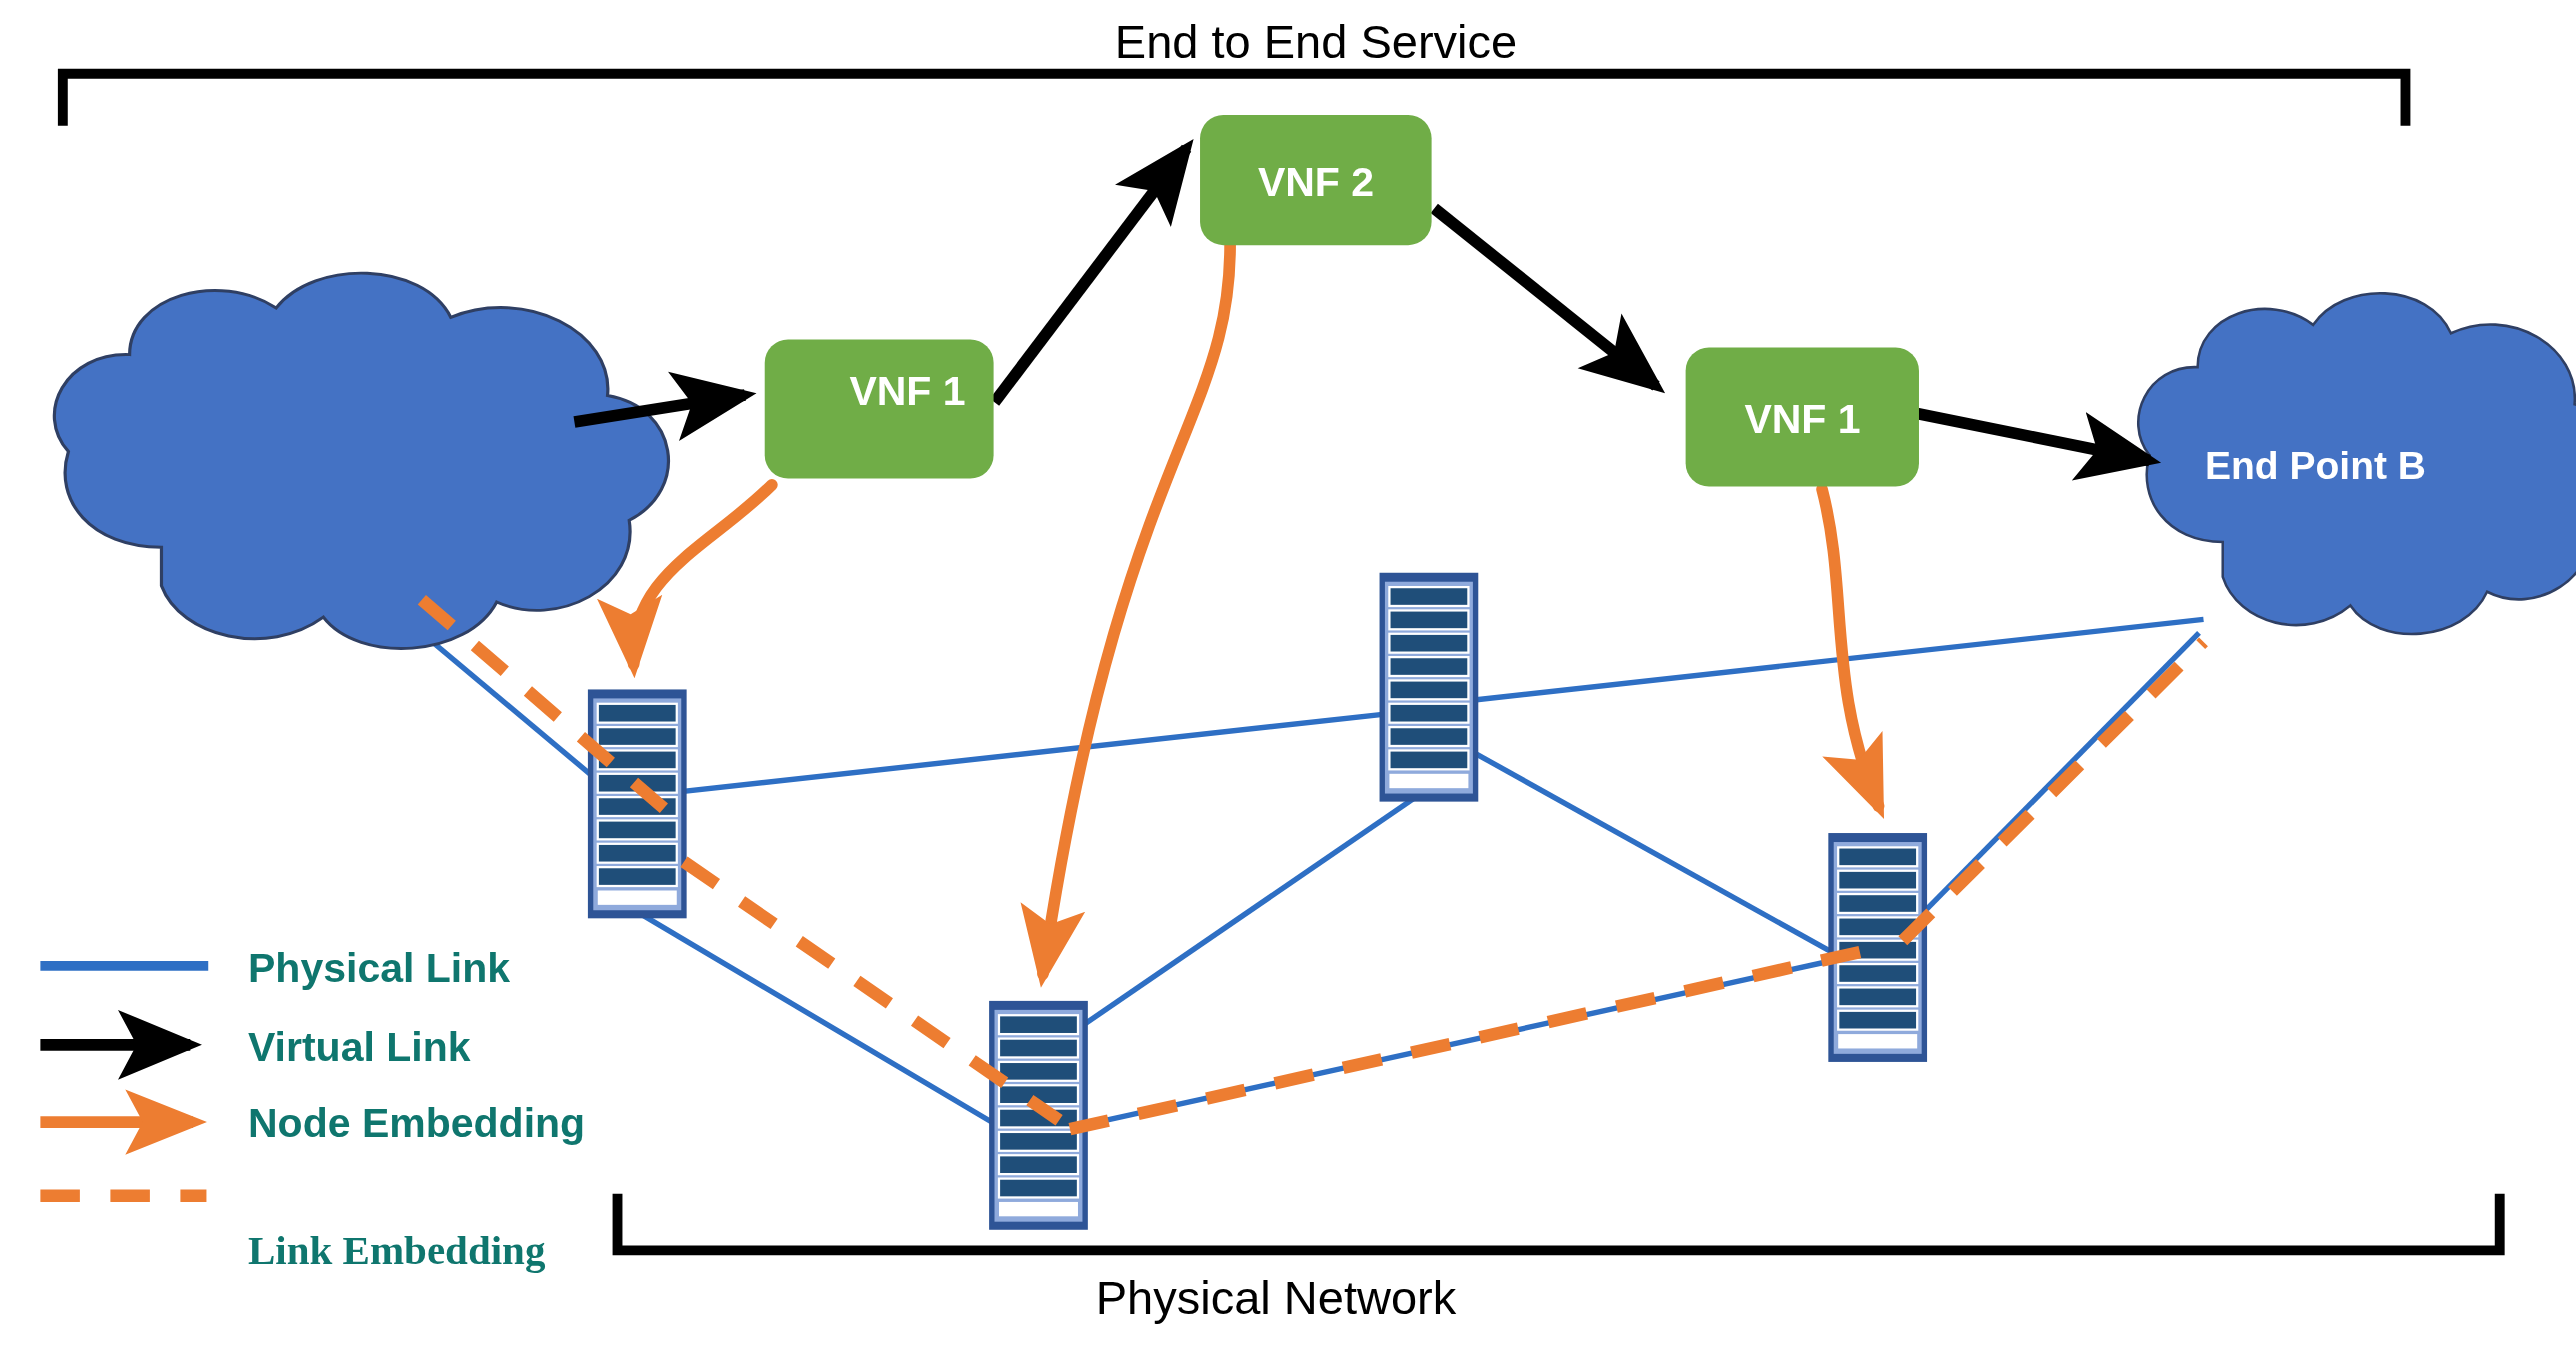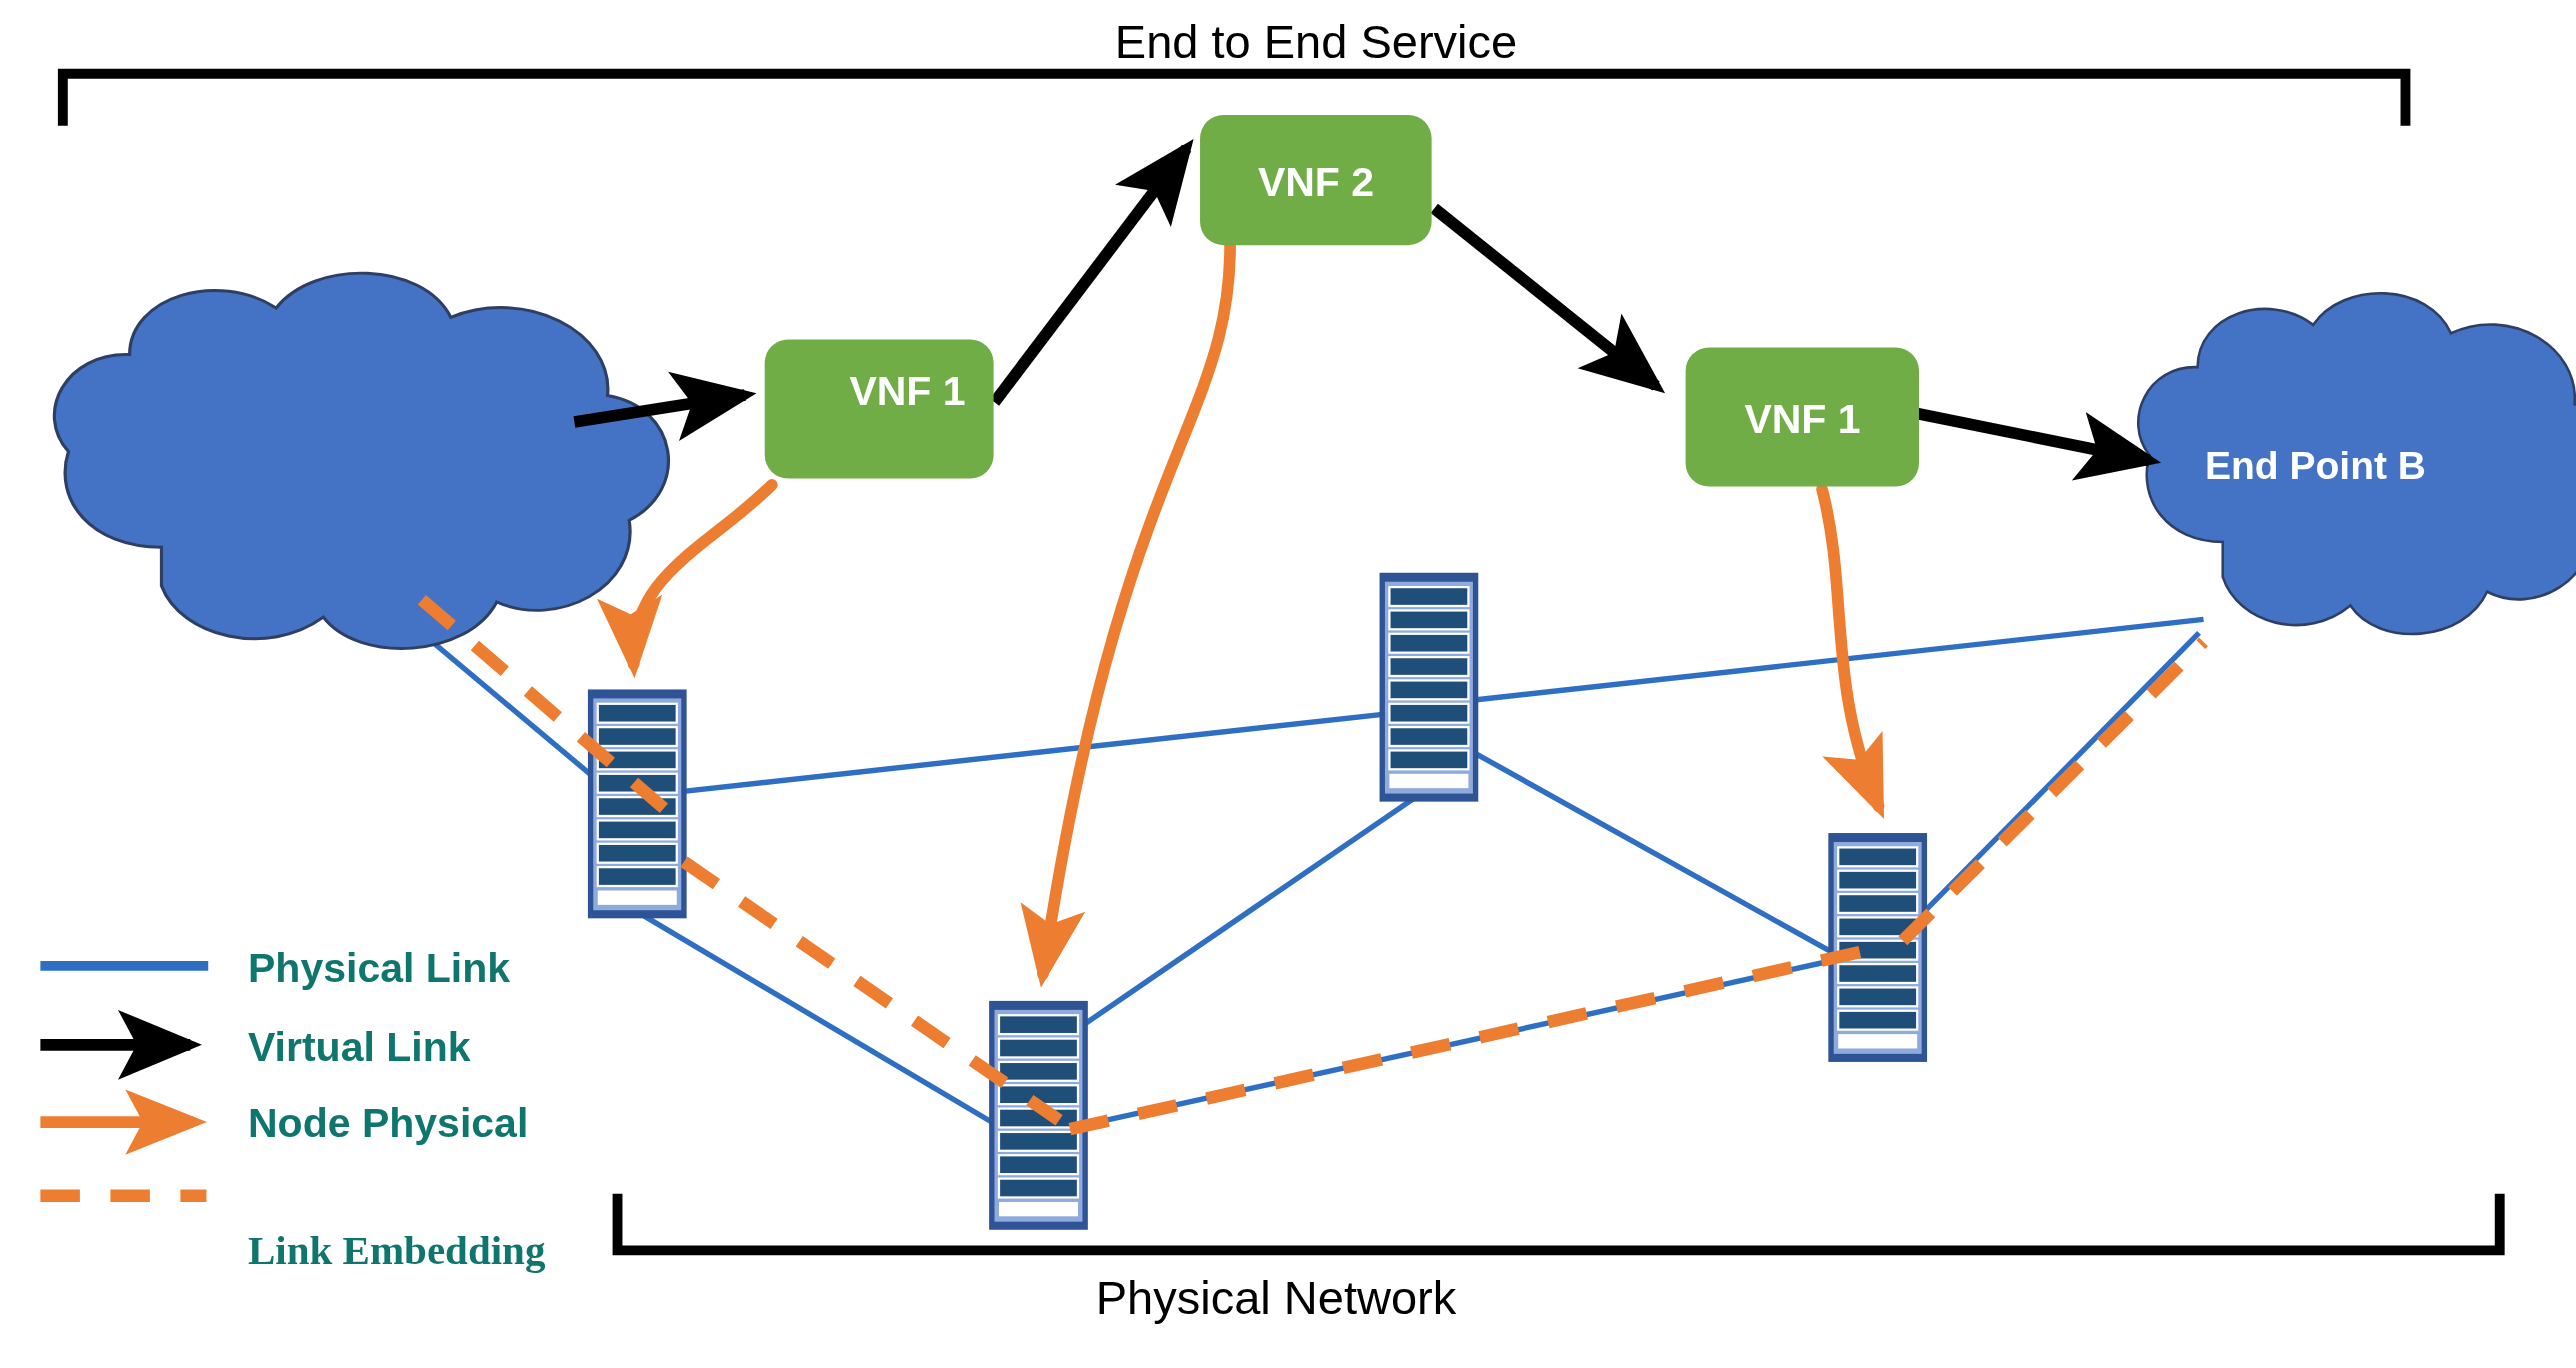--- a/index.html
+++ b/index.html
@@ -222,17 +222,17 @@
   <div class="node-label cloud-label" style="left:2181px; top:444px; width:269px;">End Point B</div>
 
   <div class="node-label vnf-label" style="left:765px; top:368px; width:221px;padding-left:32px;">VNF 1</div>
 
   <div class="node-label vnf-label" style="left:1200px; top:159px; width:232px;text-align:center;">VNF 2</div>
 
   <div class="node-label vnf-label" style="left:1686px; top:396px; width:233px;">VNF 1</div>
 
   <div class="legend-text" style="left:248px; top:945px;">Physical Link</div>
   <div class="legend-text" style="left:248px; top:1024px;">Virtual Link</div>
-  <div class="legend-text" style="left:248px; top:1100px;">Node Physical</div>
+  <div class="legend-text" style="left:248px; top:1100px;">Node Embedding</div>
   <div class="legend-text" style="left:248px; top:1226px;font-family:Liberation Serif, serif;">Link Embedding</div>
 
 </div>
 
 
 </body></html>

